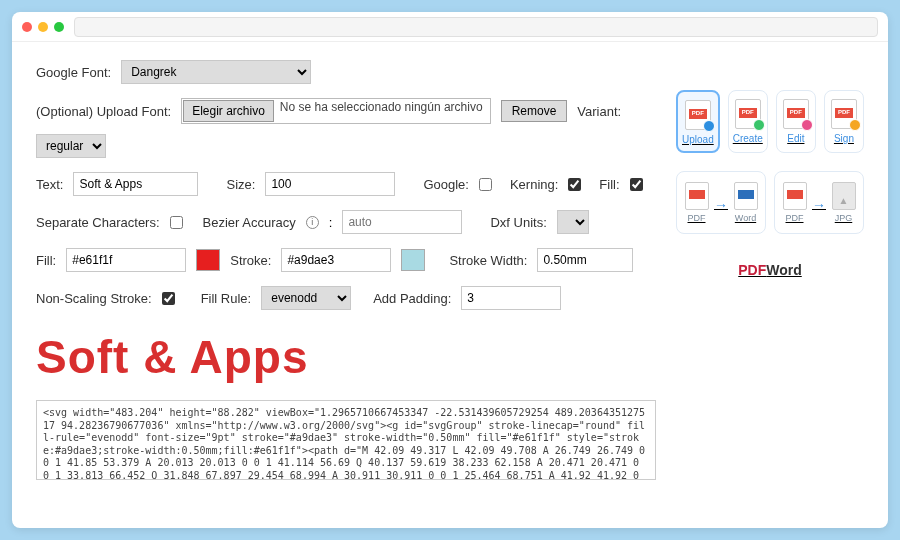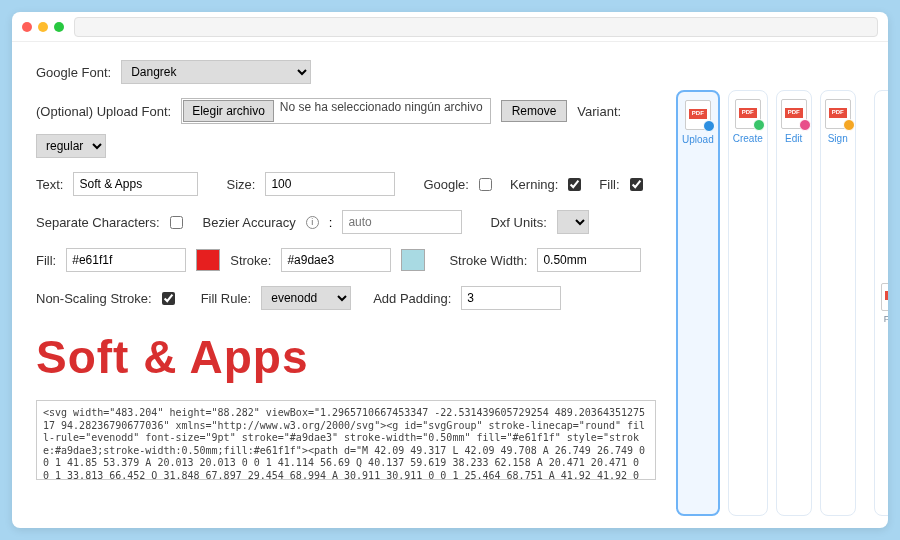--- a/index.html
+++ b/index.html
@@ -18,21 +18,21 @@
 label { color: #333; white-space: nowrap; }
 select, input[type=text] { border: 1px solid #c8c8c8; padding: 3px 5px; font-size: 12px; height: 24px; }
 select { background: #ddd; }
 input[type=checkbox] { width: 13px; height: 13px; accent-color: #333; }
 .file-btn { background: #ddd; border: 1px solid #999; padding: 3px 8px; font-size: 12px; }
 .file-text { font-size: 12px; color: #444; }
 .btn { background: #ddd; border: 1px solid #999; padding: 3px 10px; font-size: 12px; }
 .swatch { width: 24px; height: 22px; border: 1px solid #aaa; }
 .preview { font-size: 46px; font-weight: bold; color: #d82f2f; padding: 6px 0 2px 0; letter-spacing: 1px; }
 .svg-out { border: 1px solid #ccc; padding: 6px; font-family: monospace; font-size: 10px; line-height: 1.25; color: #444; white-space: pre-wrap; word-break: break-all; width: 620px; height: 80px; overflow: hidden; }
-.sidebar { width: 210px; display: flex; flex-direction: row; gap: 18px; margin-top: 30px; }
+.sidebar { width: 210px; display: flex; flex-direction: column; gap: 18px; margin-top: 30px; text-decoration: underline; }
 .side-row { display: flex; gap: 8px; }
 .tool { flex: 1; border: 1px solid #e0eaf5; border-radius: 8px; padding: 8px 4px 6px; display: flex; flex-direction: column; align-items: center; gap: 4px; background: #fff; }
 .tool.active { border: 2px solid #6fb4f7; background: #f0f7ff; }
 .pdf-icon { width: 26px; height: 30px; background: #fff; border: 1px solid #ccc; border-radius: 2px; position: relative; }
 .pdf-icon::before { content: ""; position: absolute; top: 8px; left: 3px; right: 3px; height: 10px; background: #e74c3c; }
 .pdf-icon::after { content: "PDF"; position: absolute; top: 9px; left: 0; right: 0; text-align: center; font-size: 6px; font-weight: bold; color: #fff; }
 .badge { position: absolute; bottom: -3px; right: -5px; width: 12px; height: 12px; border-radius: 50%; border: 1.5px solid #fff; }
 .tool-label { font-size: 10px; color: #3d8fe0; font-weight: 500; }
 .conv-cell { flex: 1; display: flex; flex-direction: column; align-items: center; gap: 3px; }
 .doc-icon { width: 24px; height: 28px; background: #fff; border: 1px solid #ccc; border-radius: 2px; position: relative; }
@@ -110,21 +110,21 @@
       </div>
 
       <div class="row">
         <label>Fill:</label>
         <input type="text" style="width: 120px;" value="#e61f1f">
         <div class="swatch" style="background:#e61f1f"></div>
         <label style="">Stroke:</label>
         <input type="text" style="width: 110px;" value="#a9dae3">
         <div class="swatch" style="background:#a9dae3"></div>
         <label style="margin-left:14px">Stroke Width:</label>
-        <input type="text" style="width: 104px;" value="0.50mm">
+        <input type="text" style="width: 96px;" value="0.50mm">
       </div>
 
       <div class="row">
         <label>Non-Scaling Stroke:</label>
         <input type="checkbox" checked="" style="">
         <label style="margin-left:16px">Fill Rule:</label>
         <select style="width:90px">
           <option>evenodd</option>
         </select>
         <label style="margin-left:12px">Add Padding:</label>

